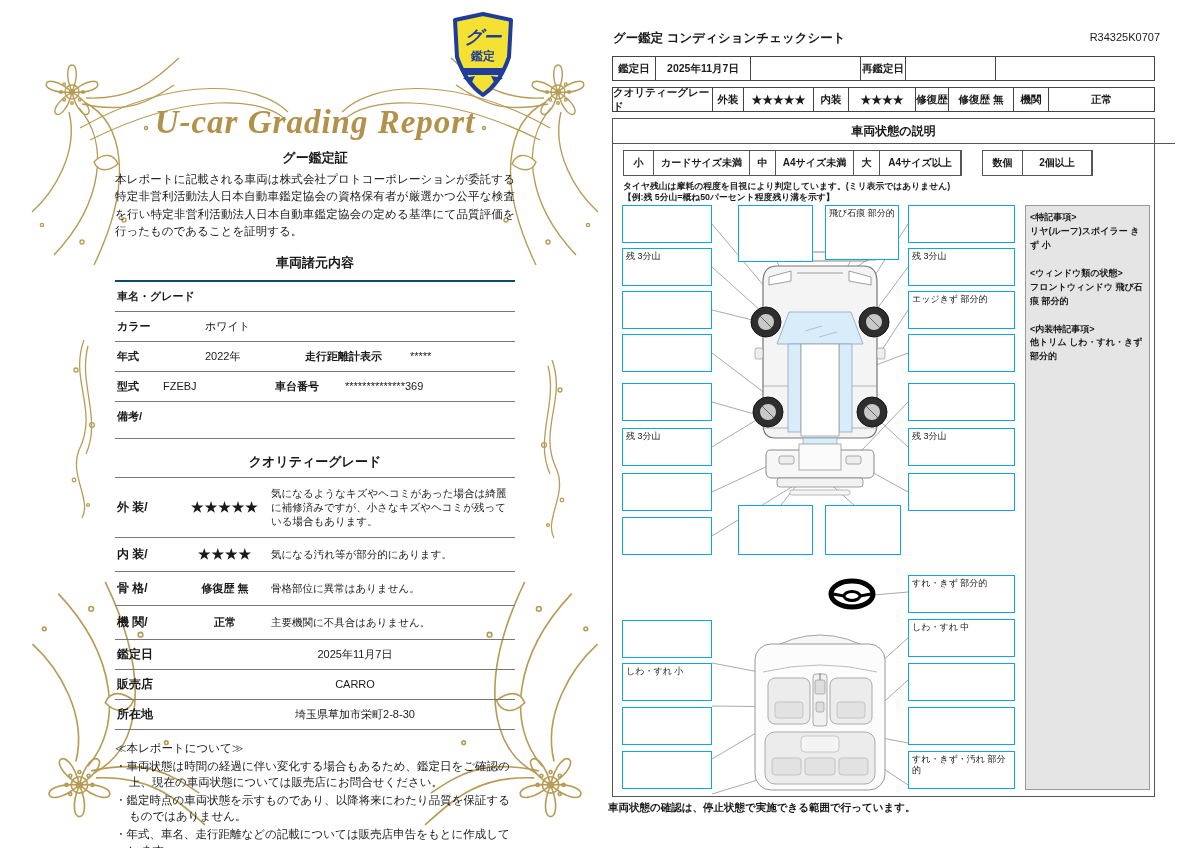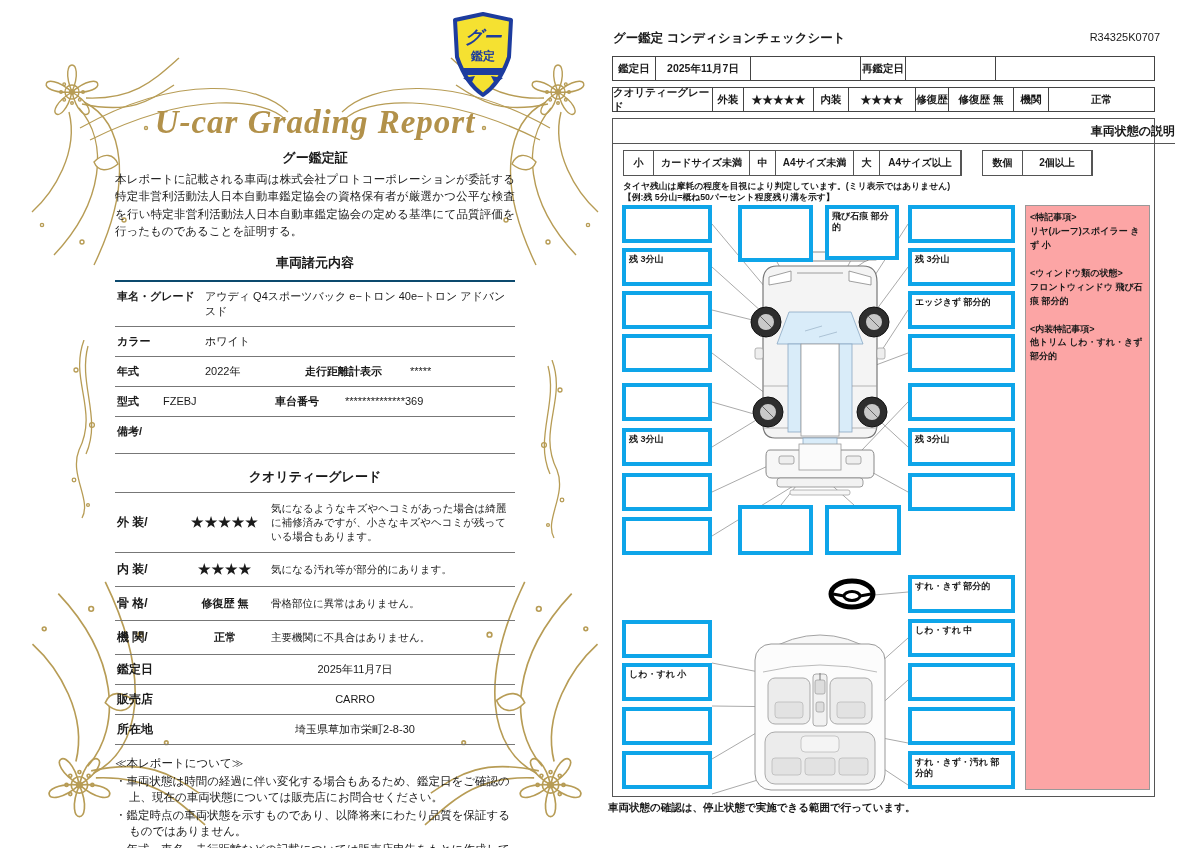--- a/index.html
+++ b/index.html
@@ -41,30 +41,30 @@
   .about-item { padding-left:14px; text-indent:-14px; margin-top:2px; }
   
   .right-page { position:absolute; left:605px; top:30px; width:555px; height:800px; font-size:10.5px; }
   .rp-title { position:absolute; top:0; left:8px; width:100%; text-align:left; font-size:12.5px; font-weight:bold; }
   .rp-ref { position:absolute; top:1px; right:0; font-size:11px; }
   .rp-row { position:absolute; left:7px; width:543px; height:25px; display:flex; border:1px solid #444; background:#fff; }
   .rp-cell { border-right:1px solid #444; display:flex; align-items:center; justify-content:center; font-weight:bold; font-size:10.5px; }
   .rp-cell:last-child { border-right:none; }
   .rp-outer { position:absolute; left:7px; top:88px; width:543px; height:679px; border:1.5px solid #555; }
   .rp-sec-title { position:absolute; left:7px; top:89px; width:563px; height:25px; line-height:25px;
-    text-align:right; font-weight:bold; font-size:12px; border-bottom:1px solid #555; }
+    text-align:center; font-weight:bold; font-size:12px; border-bottom:1px solid #555; }
   .legend { position:absolute; top:120px; height:26px; display:flex; border:1px solid #555; background:#fff; }
   .legend .rp-cell { border-right:1px solid #555; font-size:10px; }
   .tire-note { position:absolute; left:18px; font-size:8.8px; font-weight:bold; }
-  .abox { position:absolute; width:90px; height:38px; border:4px solid #0ea5e9; background:#fff;
-    font-size:9px; font-weight:bold; padding:2px 3px; z-index:2; line-height:1.25; }
+  .abox { position:absolute; width:90px; height:38px; border:1px solid #0ea5e9; background:#fff;
+    font-size:9px; font-weight:normal; padding:2px 3px; z-index:2; line-height:1.25; }
   .abox.r { left:303px; width:107px; }
   .abox.l { left:17px; }
   .notes-box { position:absolute; left:420px; top:175px; width:125px; height:585px; border:1px solid #999;
-    background:#fca5a5; font-size:9px; font-weight:bold; padding:5px 4px; white-space:pre-line; line-height:1.55; z-index:2; }
+    background:#e5e5e5; font-size:9px; font-weight:bold; padding:5px 4px; white-space:pre-line; line-height:1.55; z-index:2; }
   .rp-footer { position:absolute; left:3px; top:771px; font-size:10.5px; font-weight:bold; }
   .diagram-svg { position:absolute; left:0; top:0; z-index:1; }
 </style>
 </head>
 <body>
 
 <div class="left-page">
 
   <svg width="0" height="0" style="position:absolute" aria-hidden="true">
     <defs>
@@ -148,21 +148,20 @@
 
     <div class="lp-title">U-car Grading Report</div>
     <div class="lp-cert">グー鑑定証</div>
     <div class="lp-intro">本レポートに記載される車両は株式会社プロトコーポレーションが委託する特定非営利活動法人日本自動車鑑定協会の資格保有者が厳選かつ公平な検査を行い特定非営利活動法人日本自動車鑑定協会の定める基準にて品質評価を行ったものであることを証明する。</div>
 
     <div class="lp-h2">車両諸元内容</div>
 
     <div class="spec-table">
       <div class="spec-row">
         <span class="spec-label" style="width:88px">車名・グレード</span>
-        <span>アウディ Q4スポーツバック e−トロン 40e−トロン アドバンスド</span>
       </div>
       <div class="spec-row">
         <span class="spec-label" style="width:88px">カラー</span>
         <span>ホワイト</span>
       </div>
       <div class="spec-row">
         <span class="spec-label" style="width:88px">年式</span>
         <span style="width:100px">2022年</span>
         <span class="spec-label" style="width:105px">走行距離計表示</span>
         <span>*****</span>

